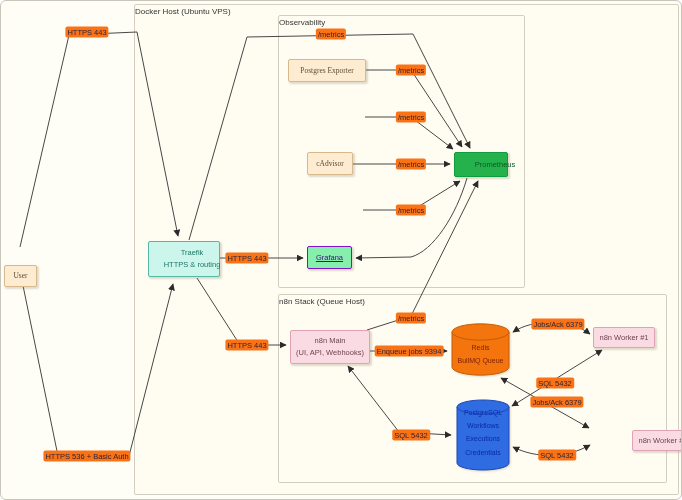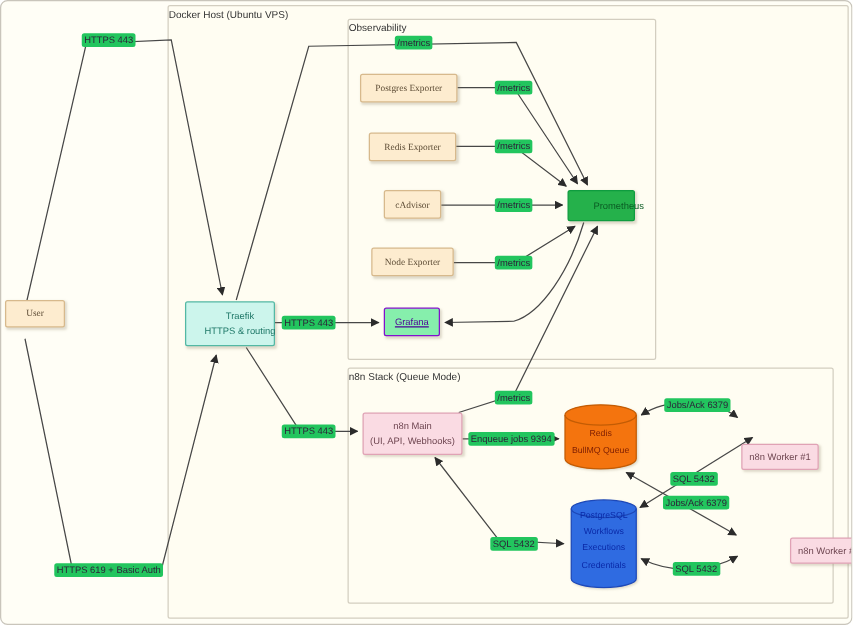--- a/index.html
+++ b/index.html
@@ -30,37 +30,37 @@
   .cyl{position:absolute;background:none;border:none;box-shadow:none;}
   .cyl svg{position:absolute;left:0;top:0;filter:drop-shadow(1.5px 1.5px 1px rgba(140,130,100,0.3));}
   .cyl .cyl-text{
     position:absolute;left:0;right:0;top:0;bottom:0;display:flex;flex-direction:column;
     align-items:center;text-align:center;font-size:7px;white-space:nowrap;
   }
   .cyl-redis .cyl-text{justify-content:center;padding-top:9px;line-height:13px;color:#7e1f03;}
   .cyl-pg .cyl-text{justify-content:flex-start;padding-top:7px;line-height:13.2px;color:#0a2aa8;}
   .elabel{
     position:absolute;transform:translate(-50%,-50%);
-    background:#22c55e;color:#2c2438;font-size:7.5px;line-height:9px;
+    background:#f97316;color:#2c2438;font-size:7.5px;line-height:9px;
     padding:1px 2px;border-radius:2px;white-space:nowrap;
   }
 </style>
 </head>
 <body>
 
 <div class="canvas">
 
   <div class="container" style="left:133px;top:3px;width:543px;height:489px;">
     <div class="clabel">Docker Host (Ubuntu VPS)</div>
   </div>
   <div class="container" style="left:277px;top:14px;width:245px;height:271px;">
     <div class="clabel">Observability</div>
   </div>
   <div class="container" style="left:277px;top:293px;width:387px;height:187px;">
-    <div class="clabel">n8n Stack (Queue Mode)</div>
+    <div class="clabel">n8n Stack (Queue Host)</div>
   </div>
 
   <svg class="edges" viewBox="0 0 682 500">
     <defs>
       <marker id="arrow" viewBox="0 0 10 10" refX="9" refY="5" markerWidth="7" markerHeight="7" orient="auto-start-reverse">
         <path d="M0,0 L10,5 L0,10 z" fill="#2b2b2b"></path>
       </marker>
     </defs>
     <g fill="none" stroke="#474747" stroke-width="1">
       <path d="M 19 246 L 68 34 L 136 31 L 177 235" marker-end="url(#arrow)"></path>
@@ -76,40 +76,34 @@
       <path d="M 366 329 L 410 315 L 477 180" marker-end="url(#arrow)"></path>
       <path d="M 369 350 L 446 350" marker-end="url(#arrow)"></path>
       <path d="M 512 331 C 532 318 568 317 589 333" marker-start="url(#arrow)" marker-end="url(#arrow)"></path>
       <path d="M 601 349 L 511 405" marker-start="url(#arrow)" marker-end="url(#arrow)"></path>
       <path d="M 500 377 L 588 427" marker-start="url(#arrow)" marker-end="url(#arrow)"></path>
       <path d="M 589 444 C 566 457 536 458 512 446" marker-start="url(#arrow)" marker-end="url(#arrow)"></path>
       <path d="M 347 365 L 398 431 L 450 434" marker-start="url(#arrow)" marker-end="url(#arrow)"></path>
     </g>
   </svg>
 
-  <div class="node beige" style="left:3px;top:239px;width:48px;height:22px;">
+  <div class="node beige" style="left:3px;top:264px;width:33px;height:22px;">
     <span>User</span>
   </div>
 
   <div class="node teal" style="left:147px;top:240px;width:72px;height:36px;padding-left:16px;">
     <span>Traefik</span>
     <span>HTTPS &amp; routing</span>
   </div>
 
   <div class="node beige" style="left:287px;top:58px;width:78px;height:23px;">
     <span>Postgres Exporter</span>
   </div>
-  <div class="node beige" style="left:294px;top:105px;width:70px;height:23px;">
-    <span>Redis Exporter</span>
-  </div>
   <div class="node beige" style="left:306px;top:151px;width:46px;height:23px;justify-content:center;">
     <span>cAdvisor</span>
-  </div>
-  <div class="node beige" style="left:296px;top:197px;width:66px;height:23px;">
-    <span>Node Exporter</span>
   </div>
 
   <div class="node green" style="left:453px;top:151px;width:54px;height:25px;">
     <span>Prometheus</span>
   </div>
   <div class="node purple" style="left:306px;top:245px;width:45px;height:23px;">
     <span>Grafana</span>
   </div>
 
   <div class="node pink" style="left:289px;top:329px;width:80px;height:34px;">
@@ -134,29 +128,29 @@
       <path d="M1,8 A26,7 0 0 0 53,8" fill="none" stroke="#1d48b8"></path>
     </svg>
     <div class="cyl-text">
       <span>PostgreSQL</span>
       <span>Workflows</span>
       <span>Executions</span>
       <span>Credentials</span>
     </div>
   </div>
 
-  <div class="node pink" style="left:592px;top:326px;width:62px;height:21px;margin-top:28px;">
+  <div class="node pink" style="left:592px;top:326px;width:62px;height:21px;">
     <span>n8n Worker #1</span>
   </div>
   <div class="node pink" style="left:592px;top:429px;width:62px;height:21px;margin-left:39px;">
     <span>n8n Worker #2</span>
   </div>
 
   <span class="elabel" style="left:86px;top:31px;">HTTPS 443</span>
-  <span class="elabel" style="left:86px;top:455px;">HTTPS 619 + Basic Auth</span>
+  <span class="elabel" style="left:86px;top:455px;">HTTPS 536 + Basic Auth</span>
   <span class="elabel" style="left:330px;top:33px;">/metrics</span>
   <span class="elabel" style="left:410px;top:69px;">/metrics</span>
   <span class="elabel" style="left:410px;top:116px;">/metrics</span>
   <span class="elabel" style="left:410px;top:163px;">/metrics</span>
   <span class="elabel" style="left:410px;top:209px;">/metrics</span>
   <span class="elabel" style="left:246px;top:257px;">HTTPS 443</span>
   <span class="elabel" style="left:246px;top:344px;">HTTPS 443</span>
   <span class="elabel" style="left:410px;top:317px;">/metrics</span>
   <span class="elabel" style="left:408px;top:350px;">Enqueue jobs 9394</span>
   <span class="elabel" style="left:557px;top:323px;">Jobs/Ack 6379</span>

